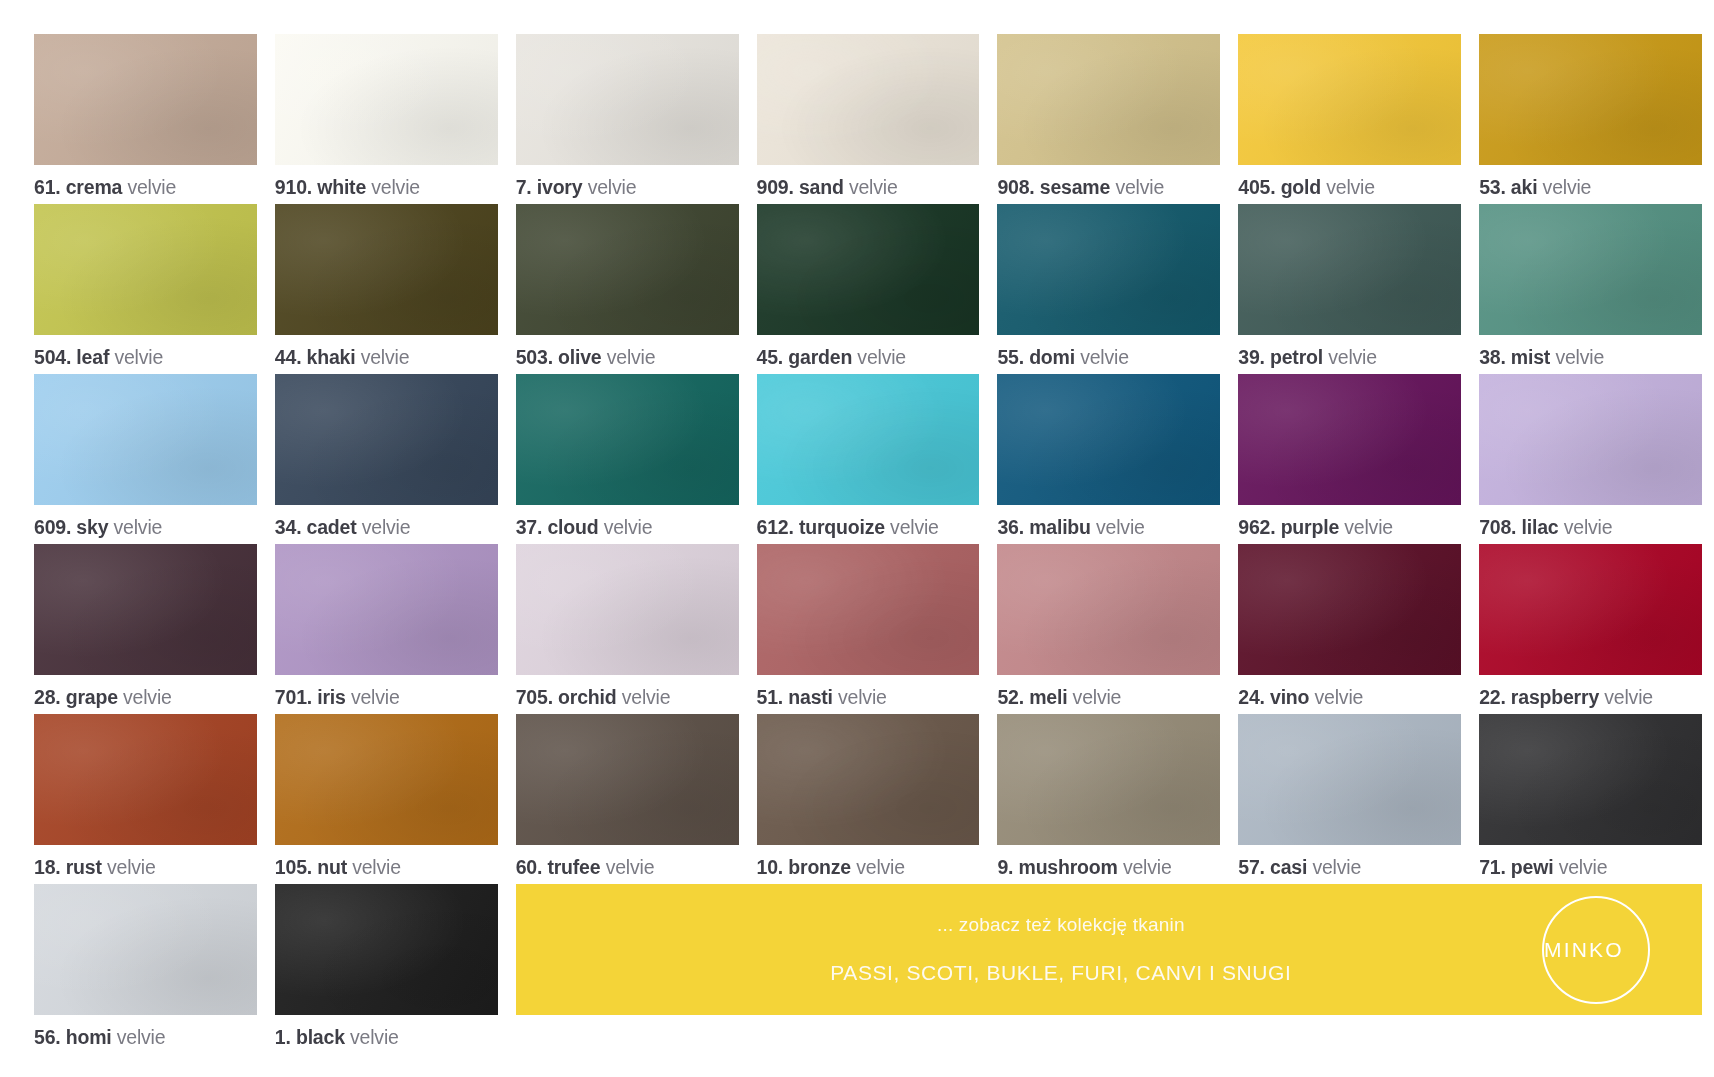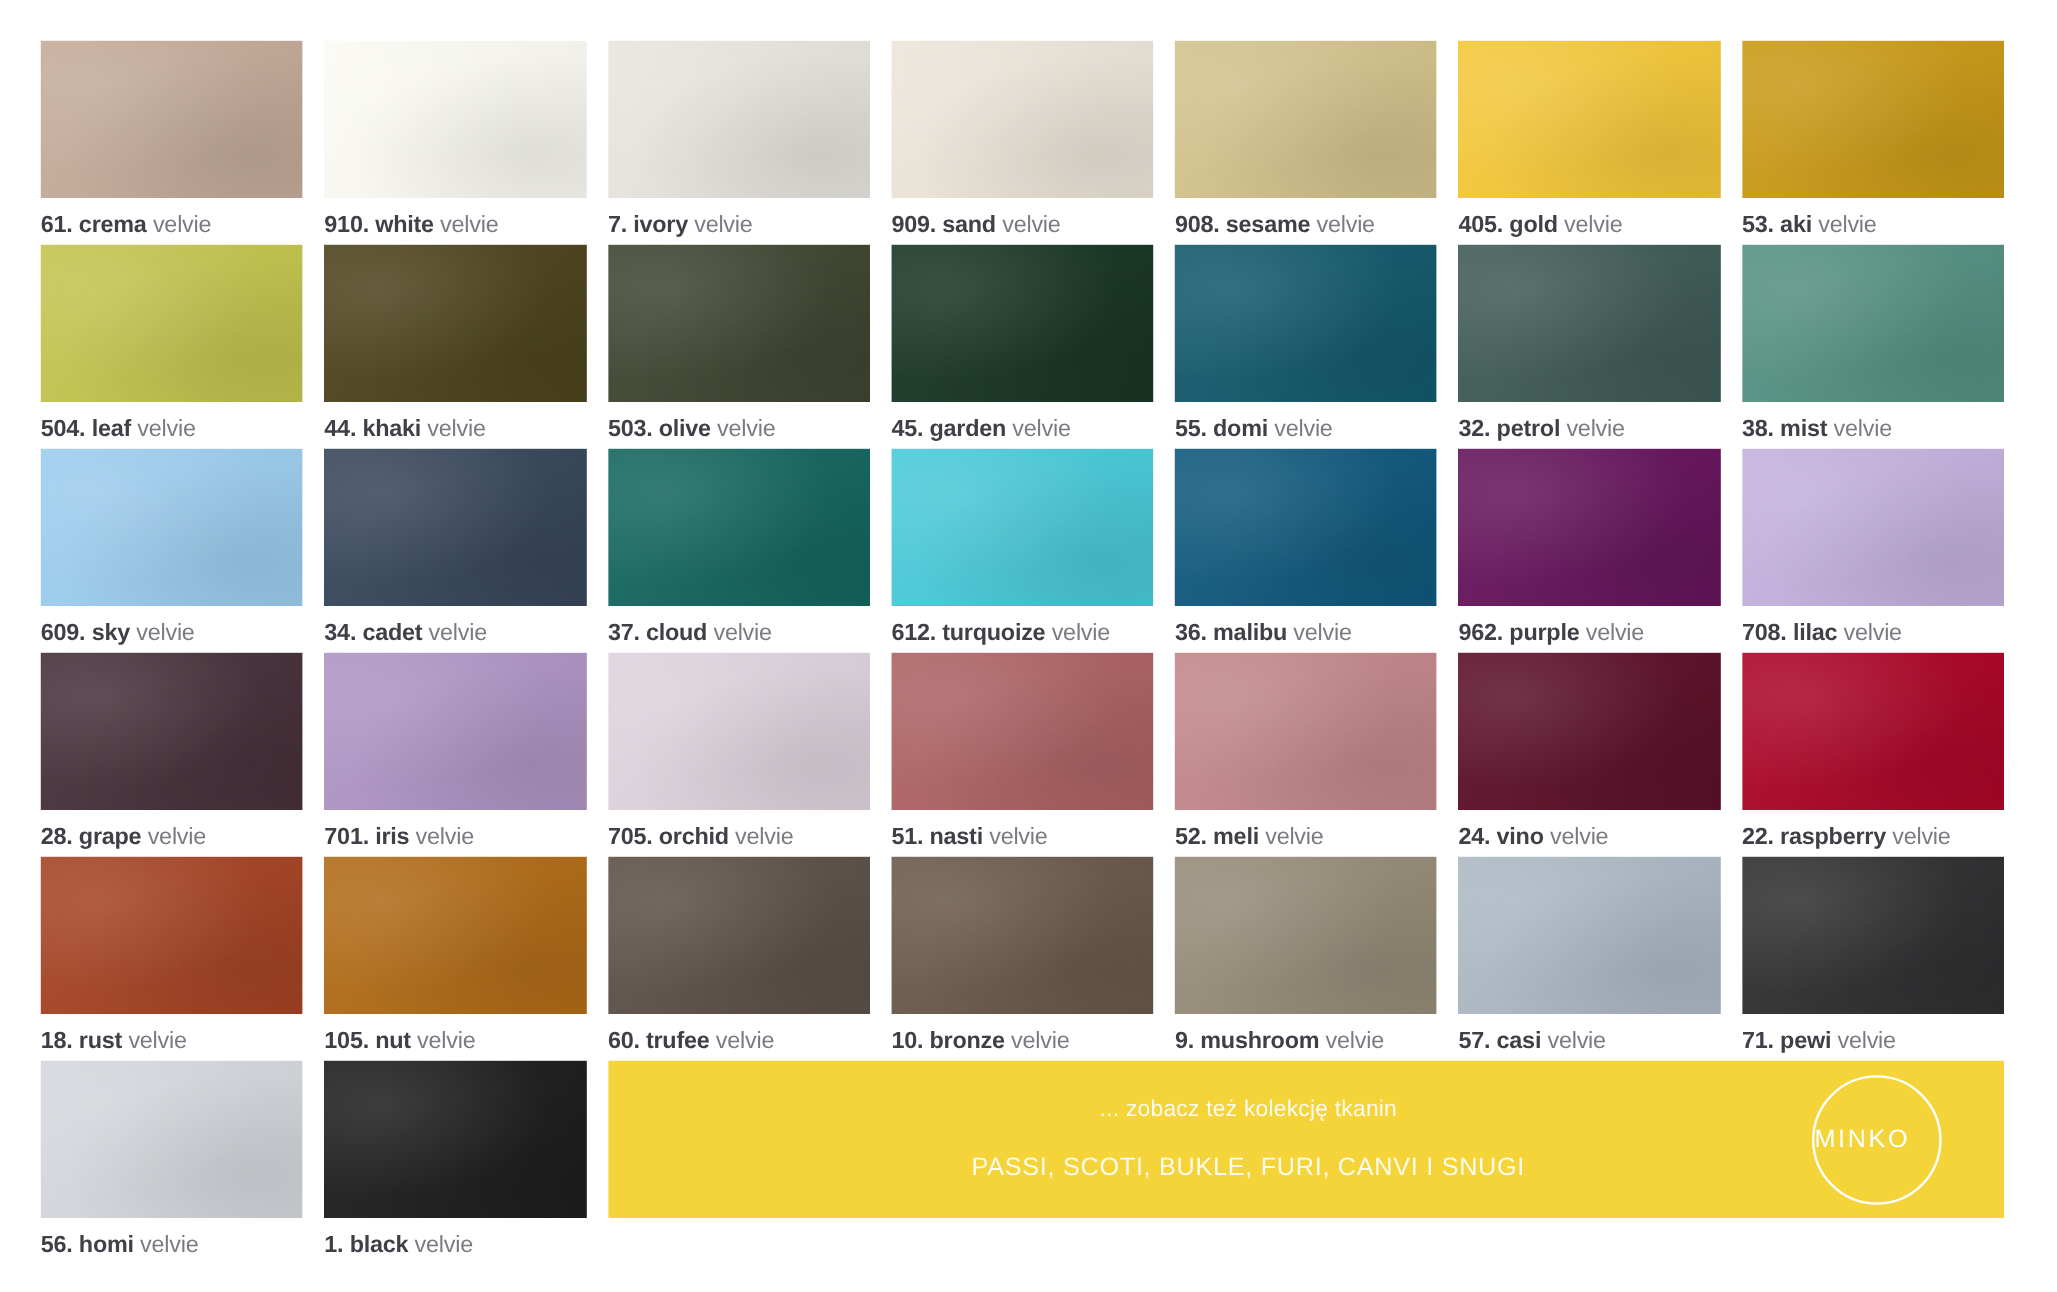--- a/index.html
+++ b/index.html
@@ -8,21 +8,21 @@
     height: 1077px;
     background: #ffffff;
     font-family: "Liberation Sans", sans-serif;
     overflow: hidden;
   }
   .sheet {
     position: relative;
     width: 1714px;
     height: 1077px;
     background: #ffffff;
-    padding: 34px 44px 0 34px;
+    padding: 34px 12px 0 34px;
   }
   .row {
     display: grid;
     grid-template-columns: repeat(7, 1fr);
     column-gap: 18px;
     height: 170px;
   }
   .cell {
     display: flex;
     flex-direction: column;
@@ -207,21 +207,21 @@
     <div class="cell">
       <div class="swatch" style="background-color: rgb(19, 89, 107);"></div>
       <div class="label">
         <span class="code">55. domi</span>
         <span class="fam">velvie</span>
       </div>
     </div>
     <div class="cell">
       <div class="swatch" style="background-color: rgb(63, 90, 86);"></div>
       <div class="label">
-        <span class="code">32. petrol</span>
+        <span class="code">39. petrol</span>
         <span class="fam">velvie</span>
       </div>
     </div>
     <div class="cell">
       <div class="swatch" style="background-color: rgb(84, 145, 130);"></div>
       <div class="label">
         <span class="code">38. mist</span>
         <span class="fam">velvie</span>
       </div>
     </div>

